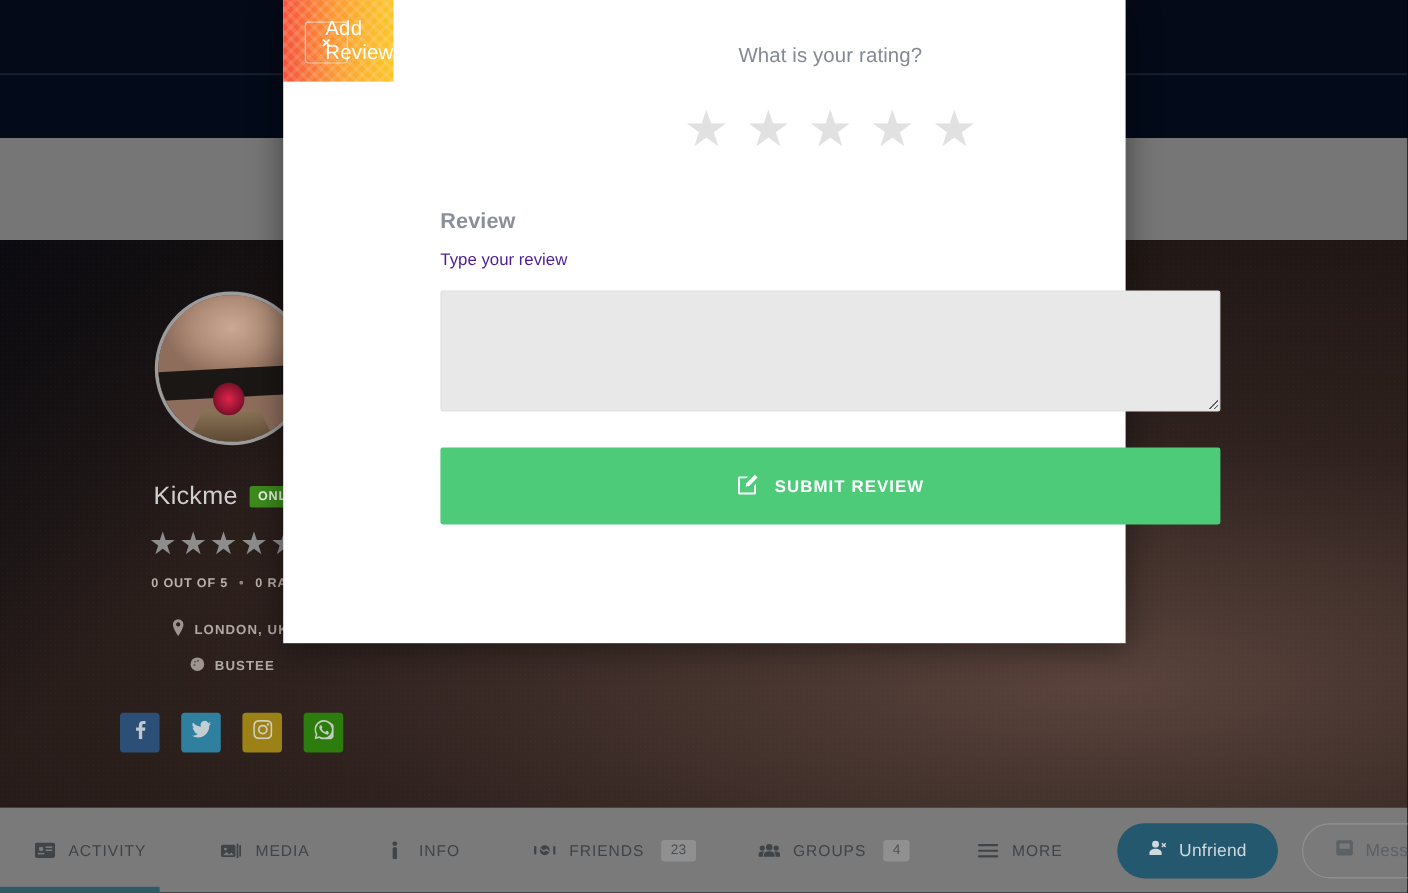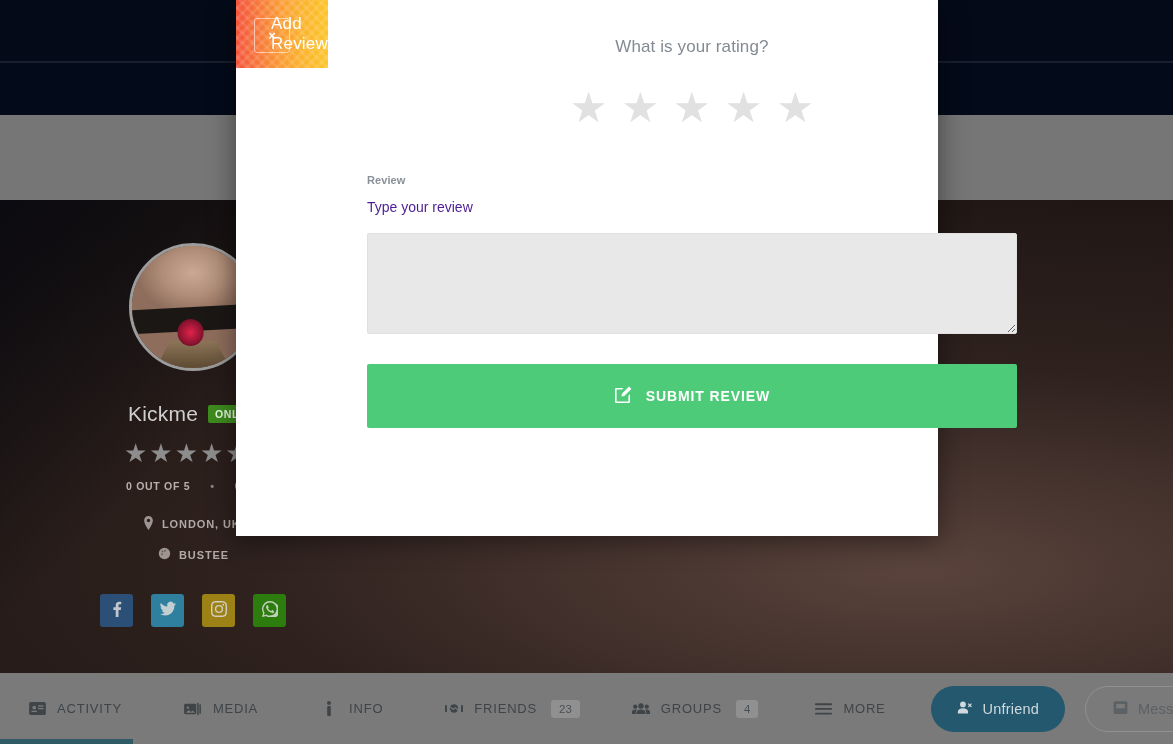--- a/index.html
+++ b/index.html
@@ -64,21 +64,21 @@
   .pname { font-size:21px; color:#cfcfcf; font-weight:400; letter-spacing:0.2px; }
   .online-badge {
     background:#3d8b1e; color:#eaf7e2; font-size:10.5px; font-weight:700;
     letter-spacing:0.6px; padding:3px 7px 3px 7px; border-radius:2px;
   }
   .pstars { position:absolute; left:124px; top:440px; display:flex; gap:2px; }
   .pstars .st { color:#8d8d8d; font-size:26px; line-height:26px; }
   .pmeta {
     position:absolute; left:126px; top:480px;
     font-size:10.5px; color:#b9b0ac; letter-spacing:0.7px; font-weight:700;
-    display:flex; align-items:flex-end; gap:20px; white-space:nowrap;
+    display:flex; align-items:flex-end; gap:9px; white-space:nowrap;
   }
   .pmeta .dot { color:#8e8580; font-size:11px; }
   .pline {
     position:absolute; font-size:11px; color:#b2a9a5; letter-spacing:0.9px;
     font-weight:700; display:flex; align-items:center; gap:8px; white-space:nowrap;
   }
   .pline.loc { left:143px; top:516px; }
   .pline.nic { left:158px; top:547px; }
   .pline svg { opacity:0.85; }
 
@@ -153,21 +153,21 @@
   .rating-q {
     text-align:center; color:#848a92; font-size:17px;
     padding-top:37px; letter-spacing:0.1px;
   }
   .rating-stars {
     display:flex; justify-content:center; gap:14px;
     margin-top:30px;
   }
   .rating-stars .rs { color:#e1e1e1; font-size:42px; line-height:42px; cursor:pointer; }
   .field-label {
-    margin-top:45px; color:#8a9099; font-size:11px; font-weight:700;
+    margin-top:45px; color:#8a9099; font-size:18px; font-weight:700;
     letter-spacing:0.1px;
   }
   .field-hint {
     margin-top:13px; color:#4c1d95; font-size:14px;
   }
   .review-textarea {
     margin-top:18px; width:650px; height:101px;
     background:#e8e8e8; border:1px solid #e0e0e0; border-radius:2px;
     resize:both; display:block; padding:8px 10px;
     font-family:"Liberation Sans", sans-serif; font-size:13px; color:#444;

